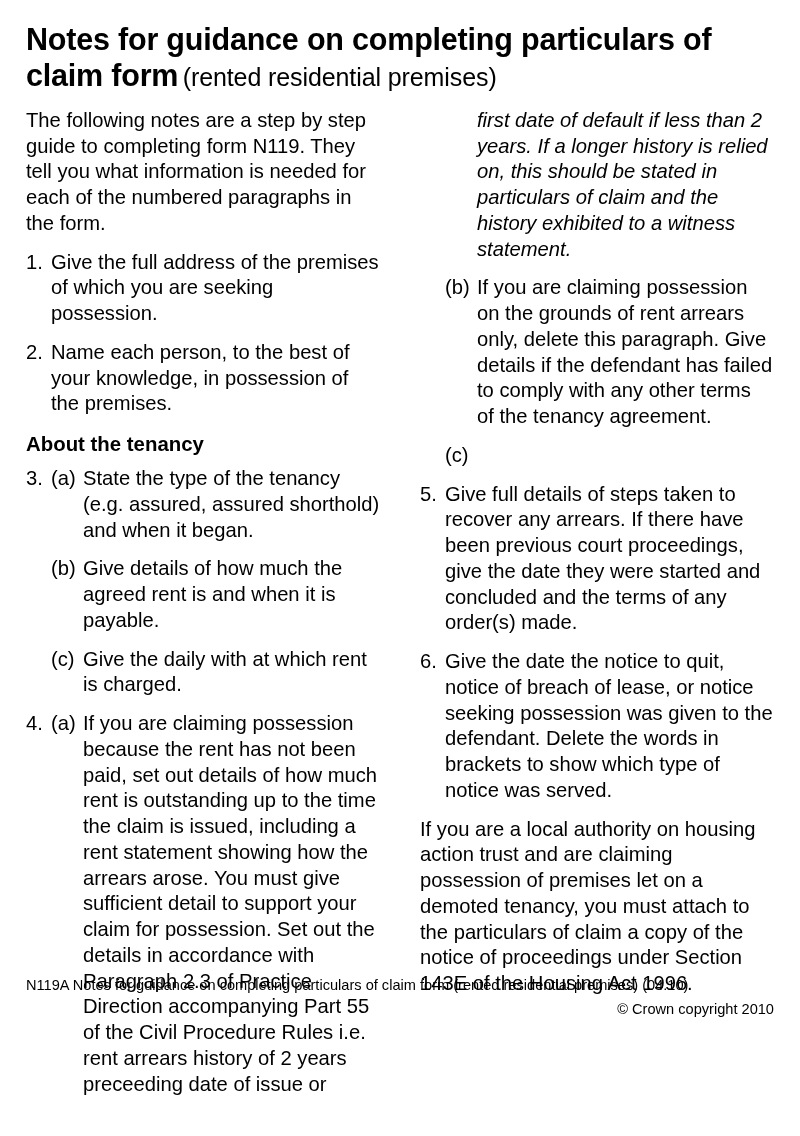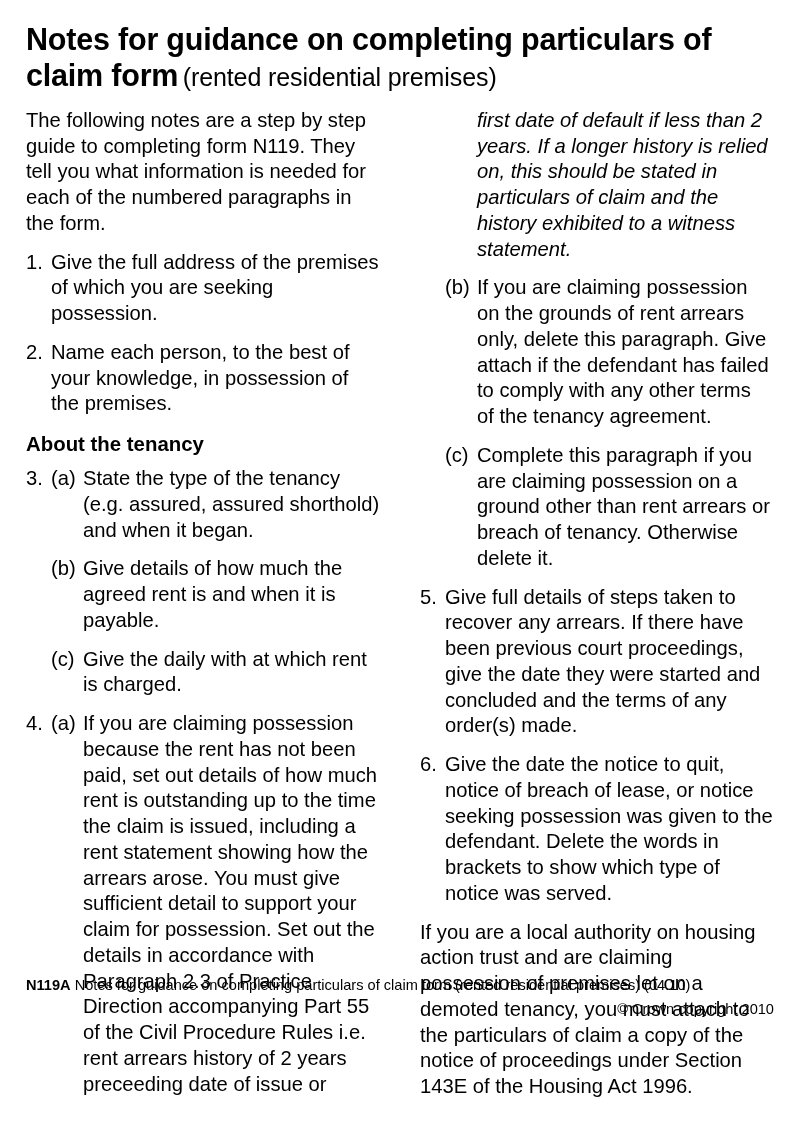--- a/index.html
+++ b/index.html
@@ -111,21 +111,21 @@
   
   .footer {
     position: absolute;
     left: 26px;
     right: 26px;
     bottom: 12px;
     font-size: 14.6px;
     line-height: 1.34;
   }
   .footer-line { white-space: nowrap; }
-  .footer-code { font-weight: bold; }
+  .footer-code { font-weight: normal; }
   .footer-copyright {
     text-align: right;
     margin-top: 5px;
   }
 </style>
 </head>
 <body>
 
 <div class="page">
 
@@ -185,26 +185,25 @@
       </div>
 
     </div>
 
     <div class="col col-right">
 
       <p class="continuation">first date of default if less than 2 years. If a longer history is relied on, this should be stated in particulars of claim and the history exhibited to a witness statement.</p>
 
       <div class="subitem-standalone">
         <span class="subitem-marker">(b)</span>
-        <span class="subitem-body">If you are claiming possession on the grounds of rent arrears only, delete this paragraph. Give attach if the defendant has failed to comply with any other terms of the tenancy agreement.</span>
+        <span class="subitem-body">If you are claiming possession on the grounds of rent arrears only, delete this paragraph. Give details if the defendant has failed to comply with any other terms of the tenancy agreement.</span>
       </div>
 
       <div class="subitem-standalone">
         <span class="subitem-marker">(c)</span>
-        <span class="subitem-body">Complete this paragraph if you are claiming possession on a ground other than rent arrears or breach of tenancy. Otherwise delete it.</span>
       </div>
 
       <div class="item">
         <span class="item-marker">5.</span>
         <span class="item-body">Give full details of steps taken to recover any arrears. If there have been previous court proceedings, give the date they were started and concluded and the terms of any order(s) made.</span>
       </div>
 
       <div class="item">
         <span class="item-marker">6.</span>
         <span class="item-body">Give the date the notice to quit, notice of breach of lease, or notice seeking possession was given to the defendant. Delete the words in brackets to show which type of notice was served.</span>

